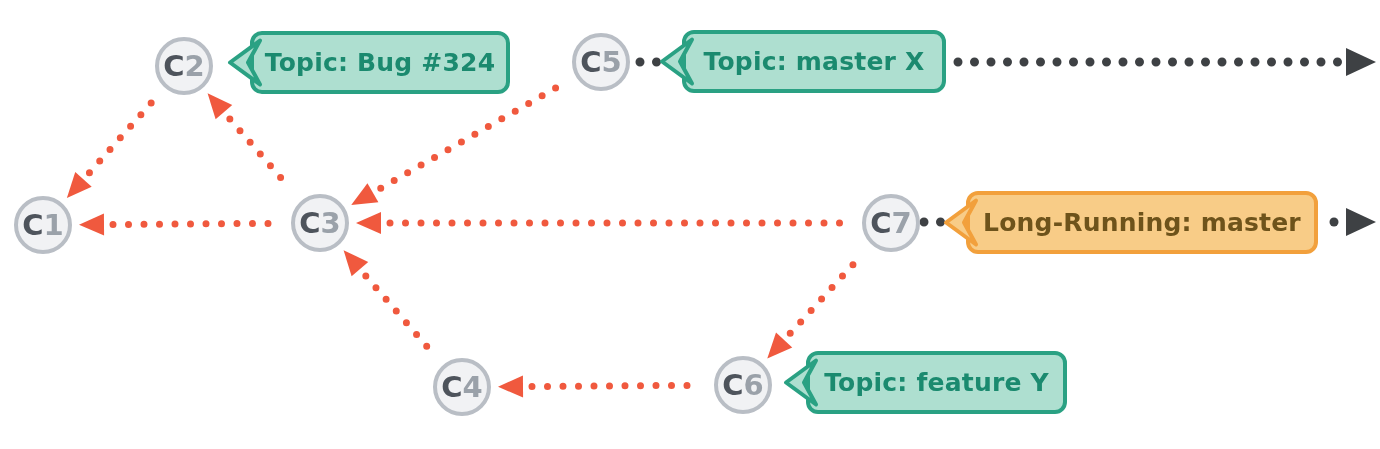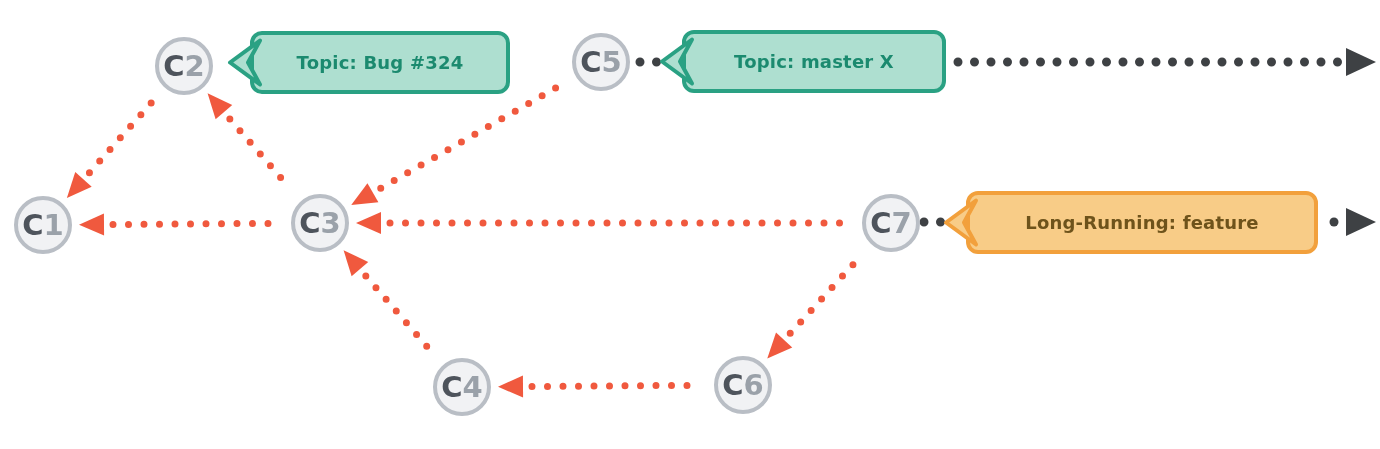--- a/index.html
+++ b/index.html
@@ -22,21 +22,21 @@
     font-weight:bold;font-size:29px;letter-spacing:0px;
     z-index:2;
   }
   .node .np{color:#4e545c;}
   .node .nn{color:#9aa1a9;}
   .bubble{position:absolute;z-index:3;}
   .bubble-bg{position:absolute;left:-2px;top:-2px;overflow:visible;}
   .bubble-text{
     position:absolute;left:22px;top:0;
     display:flex;align-items:center;justify-content:center;
-    font-weight:bold;font-size:18px;letter-spacing:0.2px;
+    font-weight:bold;font-size:25px;letter-spacing:0.2px;
     white-space:nowrap;
   }
 </style>
 </head>
 <body>
 
 <div class="canvas">
 
   <svg id="edge-layer" width="1380" height="449" viewBox="0 0 1380 449">
       <polygon points="66.8855381317934,198.06524423436062 91.70278165170642,186.65891160404794 75.24265312826013,172.06219385684085" fill="#f0593e" stroke-linejoin="round"></polygon>
@@ -104,16 +104,23 @@
         <rect x="24" y="2" width="260" height="59" rx="10" ry="10" fill="#aedfd0" stroke="#2aa183" stroke-width="4"></rect>
         <polygon points="32,9.5 2,31.5 32,53.5 20,31.5" fill="#aedfd0" stroke="#2aa183" stroke-width="4" stroke-linejoin="round"></polygon>
       </svg>
     <span class="bubble-text" style="width: 260px; height: 59px; color: rgb(27, 138, 111);">Topic: master X</span>
   </div>
   <div class="bubble" style="left: 946px; top: 193px; width: 370px; height: 59px;">
     <svg class="bubble-bg" width="374" height="63" viewBox="0 0 374 63">
         <rect x="24" y="2" width="348" height="59" rx="10" ry="10" fill="#f8cc87" stroke="#f2a03c" stroke-width="4"></rect>
         <polygon points="32,9.5 2,31.5 32,53.5 20,31.5" fill="#f8cc87" stroke="#f2a03c" stroke-width="4" stroke-linejoin="round"></polygon>
       </svg>
-    <span class="bubble-text" style="width: 348px; height: 59px; color: rgb(110, 83, 27);">Long-Running: feature</span>
+    <span class="bubble-text" style="width: 348px; height: 59px; color: rgb(110, 83, 27);">Long-Running: master</span>
+  </div>
+  <div class="bubble" style="left: 786px; top: 353px; width: 279px; height: 59px;">
+    <svg class="bubble-bg" width="283" height="63" viewBox="0 0 283 63">
+        <rect x="24" y="2" width="257" height="59" rx="10" ry="10" fill="#aedfd0" stroke="#2aa183" stroke-width="4"></rect>
+        <polygon points="32,9.5 2,31.5 32,53.5 20,31.5" fill="#aedfd0" stroke="#2aa183" stroke-width="4" stroke-linejoin="round"></polygon>
+      </svg>
+    <span class="bubble-text" style="width: 257px; height: 59px; color: rgb(27, 138, 111);">Topic: feature Y</span>
   </div>
 
 </div>
 
 </body></html>

